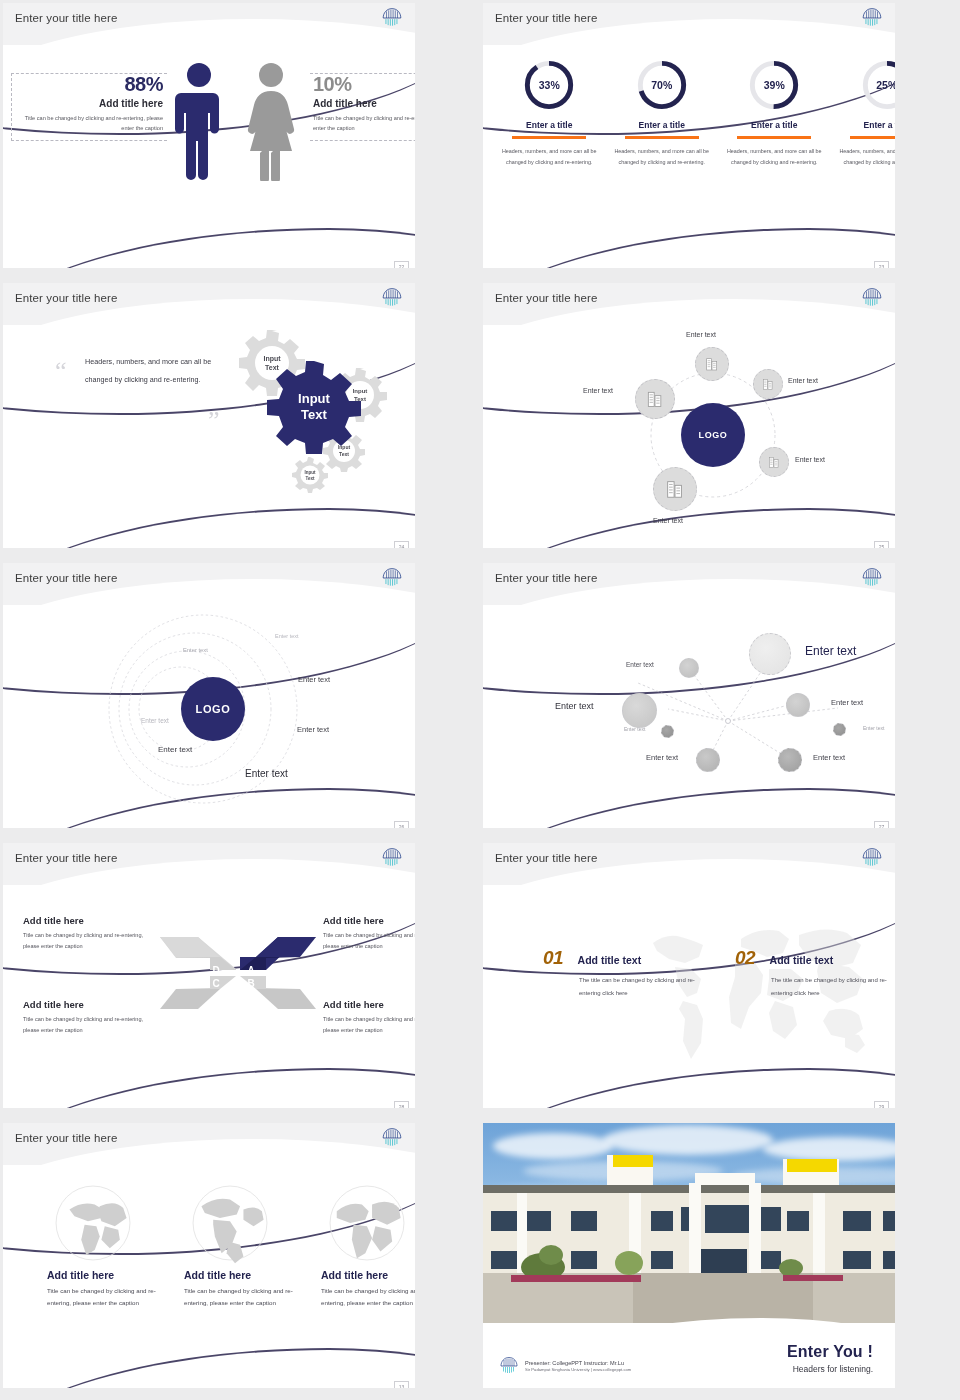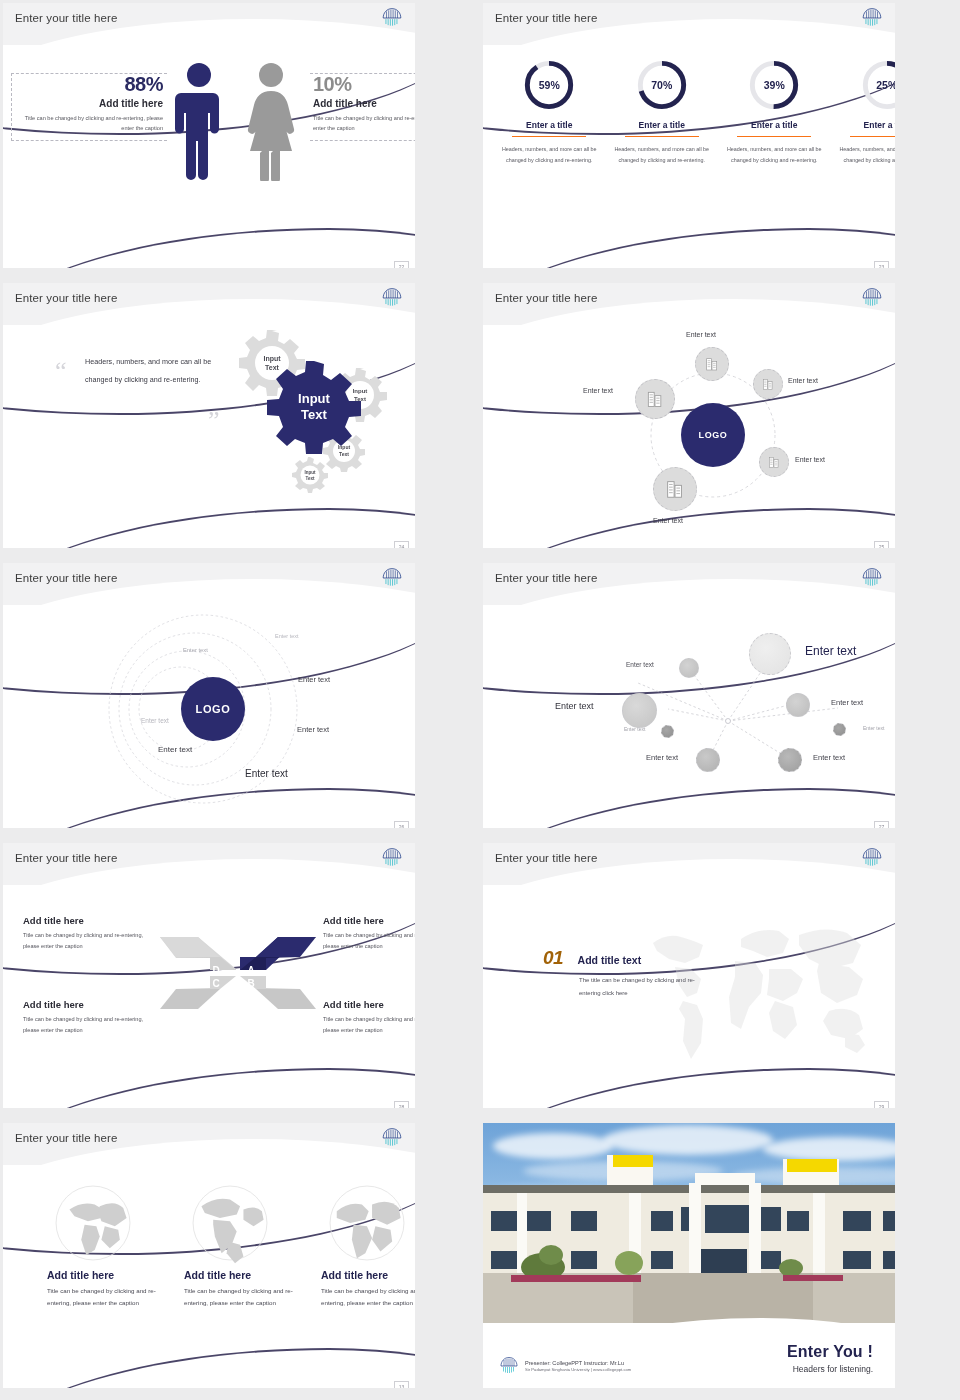--- a/index.html
+++ b/index.html
@@ -81,21 +81,21 @@
   
   .donut-row{display:flex;justify-content:space-around;padding:14px 10px 0;}
   .dcol{width:100px;text-align:center;}
   .dring{position:relative;width:52px;height:52px;margin:0 auto;}
   .dlabel{
     position:absolute;left:0;top:0;width:52px;height:52px;
     display:flex;align-items:center;justify-content:center;
     font-size:10.5px;font-weight:700;color:#23234f;
   }
   .dtitle{font-size:8.5px;font-weight:700;color:#23234f;margin-top:9px;
-          padding-bottom:6px;border-bottom:1px solid #f97316;
+          padding-bottom:6px;border-bottom:3px solid #f97316;
           display:inline-block;min-width:74px;}
   .dtext{font-size:5.4px;color:#5a5a62;line-height:2.1;margin-top:7px;}
 
   
   .quote{font-size:26px;color:#d5d5da;font-family:"Liberation Serif",serif;
          line-height:.6;position:absolute;}
   .gtext{font-size:7.2px;color:#3a3a44;line-height:2.5;}
 
   
   .logo-circle{
@@ -227,21 +227,21 @@
       <div class="sw-bot"></div>
 
       <div class="body">
         <div class="donut-row">
           <div class="dcol">
             <div class="dring">
               <svg viewBox="0 0 36 36" width="52" height="52">
                 <circle cx="18" cy="18" r="15" fill="none" stroke="#e6e6ea" stroke-width="3.4"></circle>
                 <circle cx="18" cy="18" r="15" fill="none" stroke="#23234f" stroke-width="3.4" stroke-dasharray="84.8 94.2" transform="rotate(-90 18 18)" stroke-linecap="butt"></circle>
               </svg>
-              <div class="dlabel">59%</div>
+              <div class="dlabel">33%</div>
             </div>
             <div class="dtitle">Enter a title</div>
             <div class="dtext">Headers, numbers, and more can all be changed by clicking and re-entering.</div>
           </div>
           <div class="dcol">
             <div class="dring">
               <svg viewBox="0 0 36 36" width="52" height="52">
                 <circle cx="18" cy="18" r="15" fill="none" stroke="#e6e6ea" stroke-width="3.4"></circle>
                 <circle cx="18" cy="18" r="15" fill="none" stroke="#23234f" stroke-width="3.4" stroke-dasharray="66 94.2" transform="rotate(-90 18 18)" stroke-linecap="butt"></circle>
               </svg>
@@ -629,20 +629,25 @@
             <path d="M206 106 q18-6 30 4 l4 14 -14 10 -18-4 -8-14Z"></path>
             <path d="M222 128 l14 2 6 10 -8 8 -12-6Z"></path>
           </g>
         </svg>
 
         <div style="position:absolute;left:60px;top:62px;">
           <span class="bignum">01</span>
           <span class="ntitle" style="margin-left:10px;">Add title text</span>
           <div class="ncap" style="margin-left:36px;width:130px;">The title can be changed by clicking and re-entering click here</div>
         </div>
+        <div style="position:absolute;left:252px;top:62px;">
+          <span class="bignum">02</span>
+          <span class="ntitle" style="margin-left:10px;">Add title text</span>
+          <div class="ncap" style="margin-left:36px;width:130px;">The title can be changed by clicking and re-entering click here</div>
+        </div>
       </div>
       <div class="pagenum">29</div>
     </div>
   </div>
 
   <div class="slide">
     <div class="canvas">
       <div class="hdr">
           <div class="arc"></div>
         </div>

